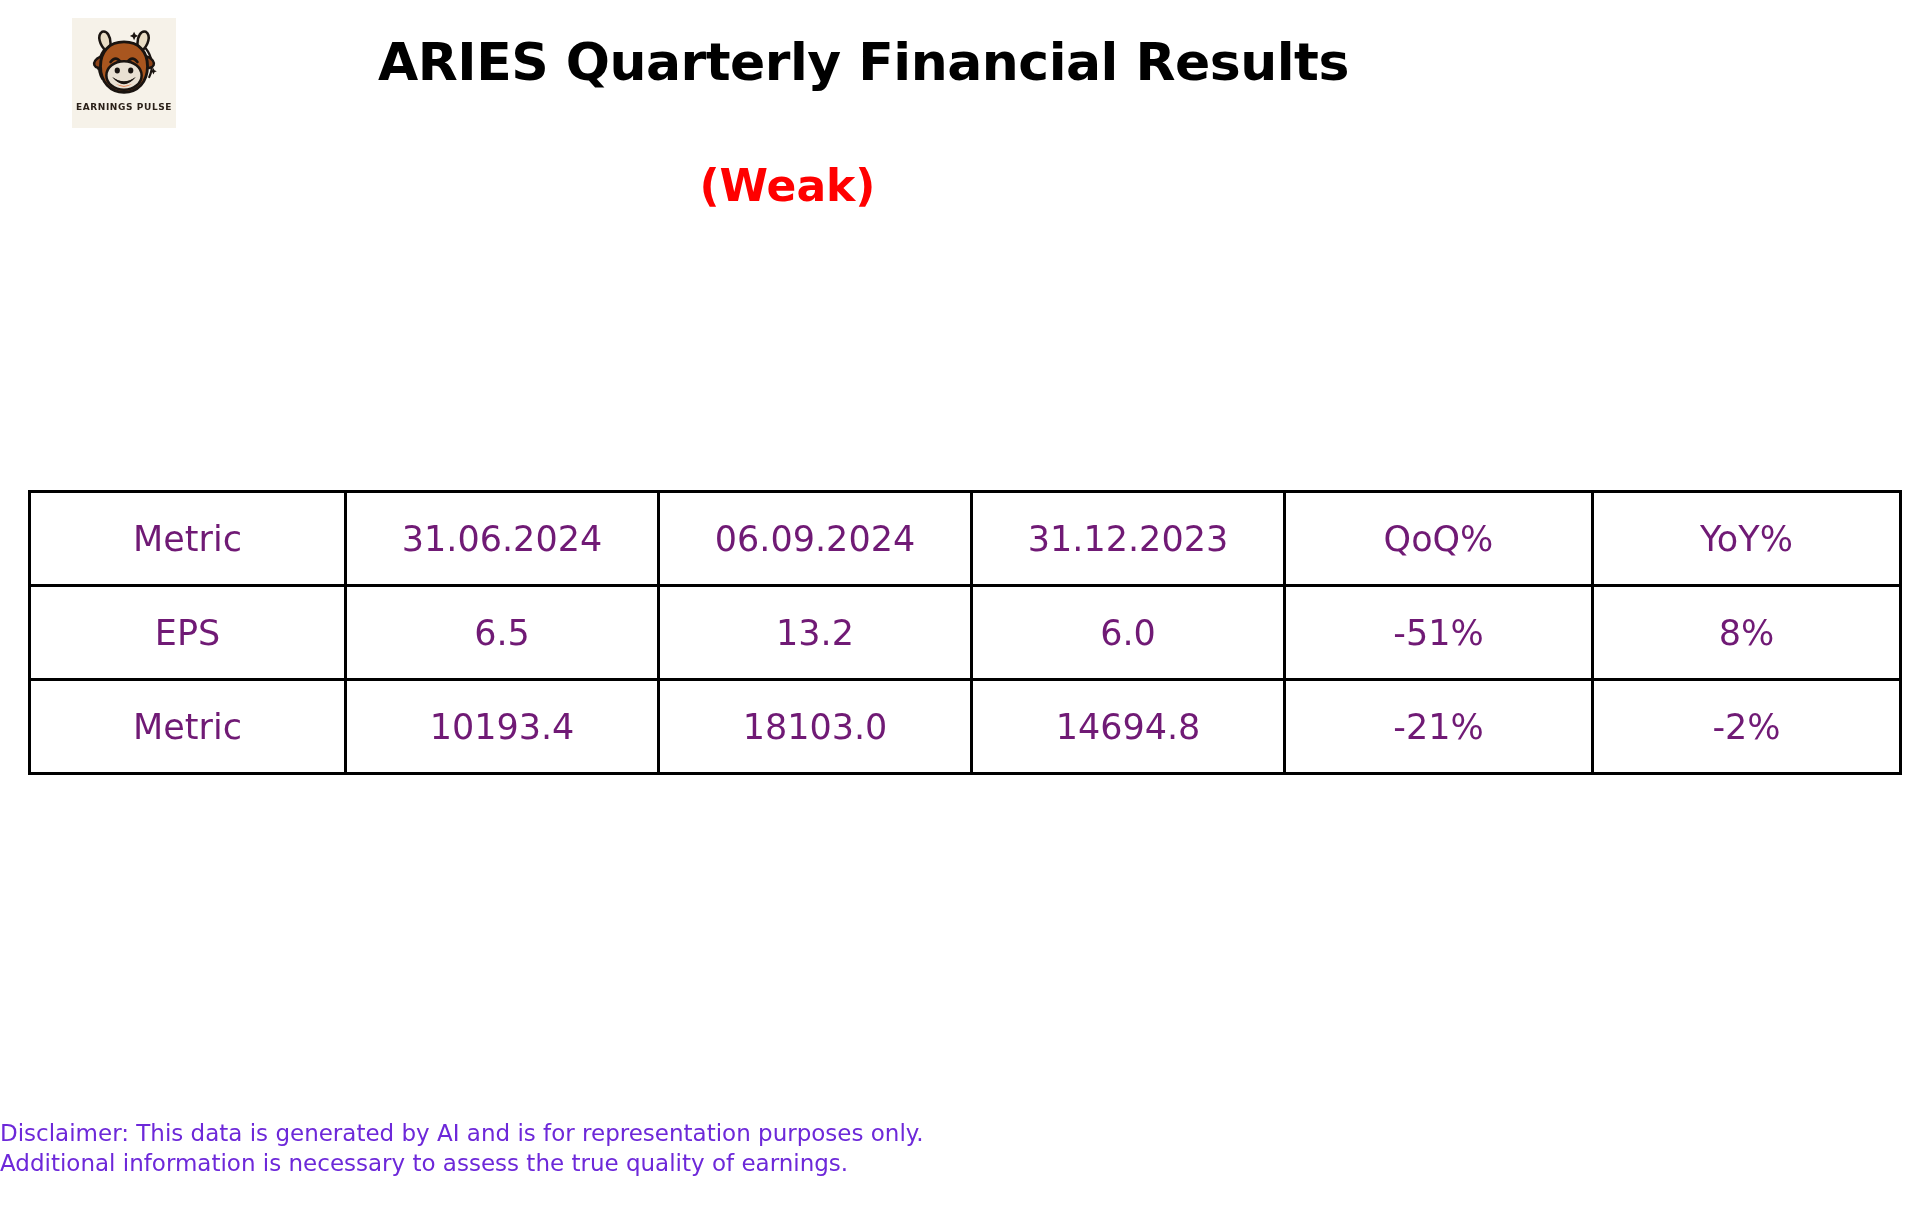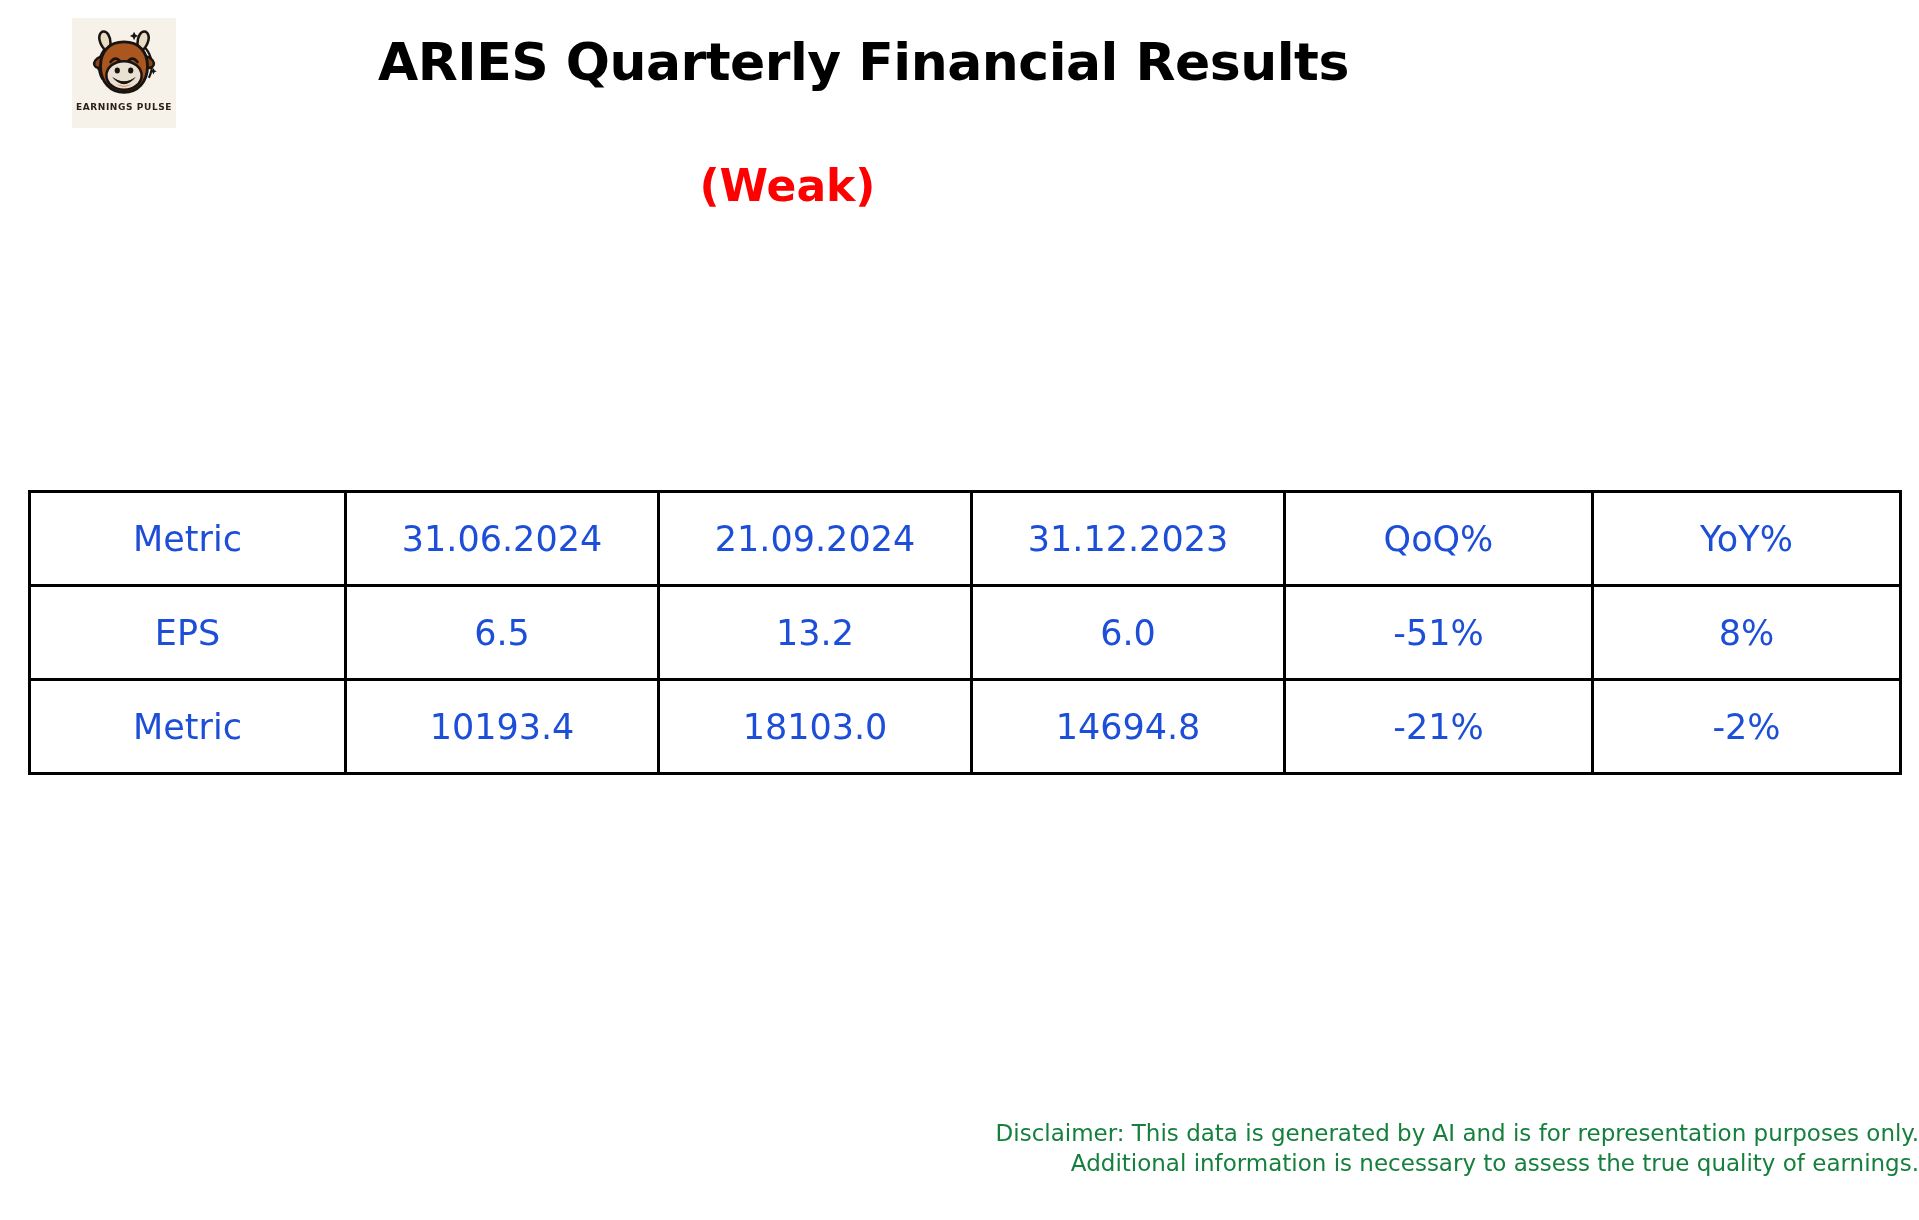--- a/index.html
+++ b/index.html
@@ -79,41 +79,41 @@
     border-collapse: collapse;
     table-layout: fixed;
   }
   #results-table td {
     border: 3px solid #000000;
     text-align: center;
     vertical-align: middle;
     font-family: "DejaVu Sans", sans-serif;
     font-size: 35px;
     font-weight: normal;
-    color: #1d4ed8;
+    color: #701a75;
     height: 91px;
     padding: 0;
   }
   .col-metric  { width: 313px; }
   .col-period  { width: 310px; }
   .col-pct     { width: 305px; }
   .pos { color: #008000; }
   .neg { color: #ff0000; }
 
   
   #disclaimer {
     position: absolute;
     left: 0;
     top: 1118px;
     width: 1919px;
-    text-align: right;
+    text-align: left;
     font-family: "DejaVu Sans", sans-serif;
     font-size: 23px;
     line-height: 30px;
-    color: #15803d;
+    color: #6d28d9;
   }
   #disclaimer div { white-space: nowrap; }
 </style>
 </head>
 <body>
 
 <div id="logo-block">
   <svg id="logo-mark" viewBox="0 0 100 100">
 
     <g fill="#1a1410">
@@ -149,21 +149,21 @@
 </div>
 
 <div id="main-title">ARIES Quarterly Financial Results</div>
 <div id="subtitle">(Weak)</div>
 
 <table id="results-table">
   <tbody>
     <tr>
       <td class="col-metric">Metric</td>
       <td class="col-period">31.06.2024</td>
-      <td class="col-period">21.09.2024</td>
+      <td class="col-period">06.09.2024</td>
       <td class="col-period">31.12.2023</td>
       <td class="col-pct">QoQ%</td>
       <td class="col-pct">YoY%</td>
     </tr>
     <tr>
       <td class="col-metric">EPS</td>
       <td class="col-period">6.5</td>
       <td class="col-period">13.2</td>
       <td class="col-period">6.0</td>
       <td class="col-pct neg">-51%</td>

